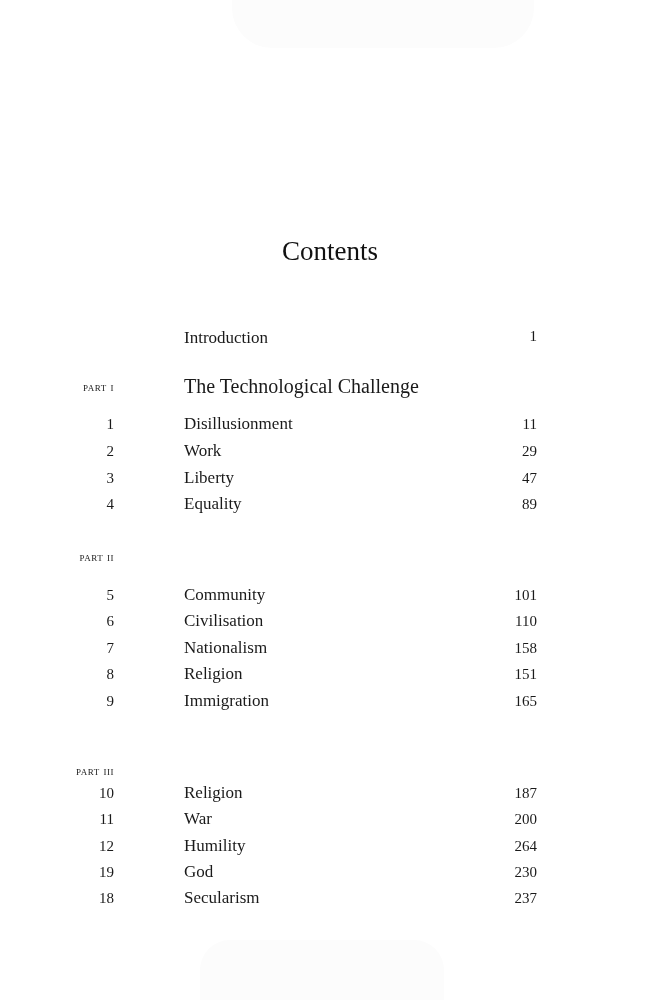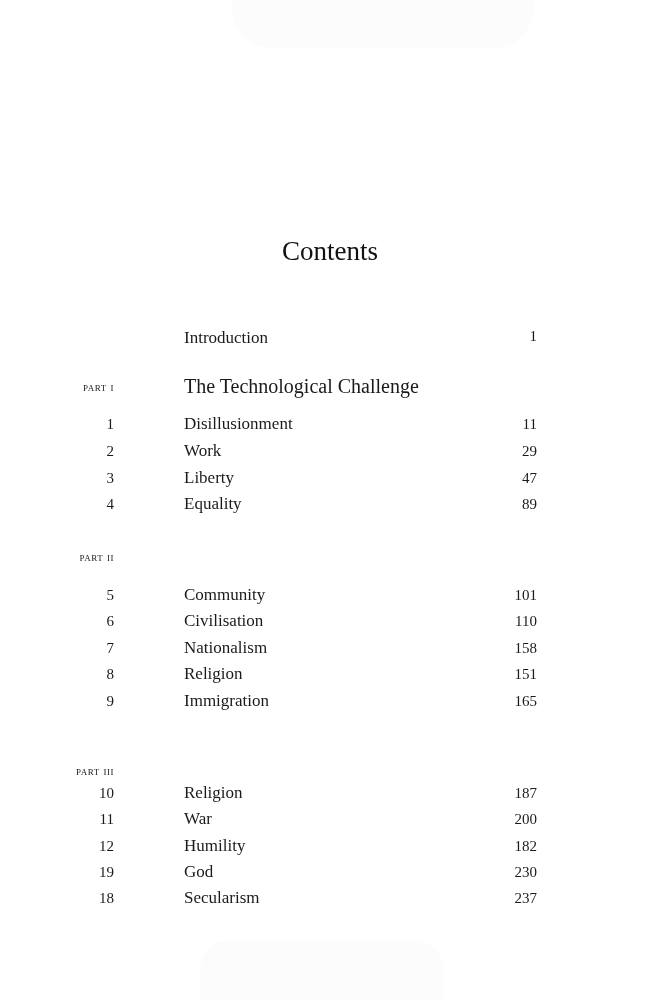--- a/index.html
+++ b/index.html
@@ -118,21 +118,21 @@
   <span class="page" style="top:2px">187</span>
 </div>
 <div class="row" style="top:809px">
   <span class="num" style="top:2px">11</span>
   <span class="label">War</span>
   <span class="page" style="top:2px">200</span>
 </div>
 <div class="row" style="top:836px">
   <span class="num" style="top:2px">12</span>
   <span class="label">Humility</span>
-  <span class="page" style="top:2px">182</span>
+  <span class="page" style="top:2px">264</span>
 </div>
 <div class="row" style="top:862px">
   <span class="num" style="top:2px">19</span>
   <span class="label">God</span>
   <span class="page" style="top:2px">230</span>
 </div>
 <div class="row" style="top:888px">
   <span class="num" style="top:2px">18</span>
   <span class="label">Secularism</span>
   <span class="page" style="top:2px">237</span>

